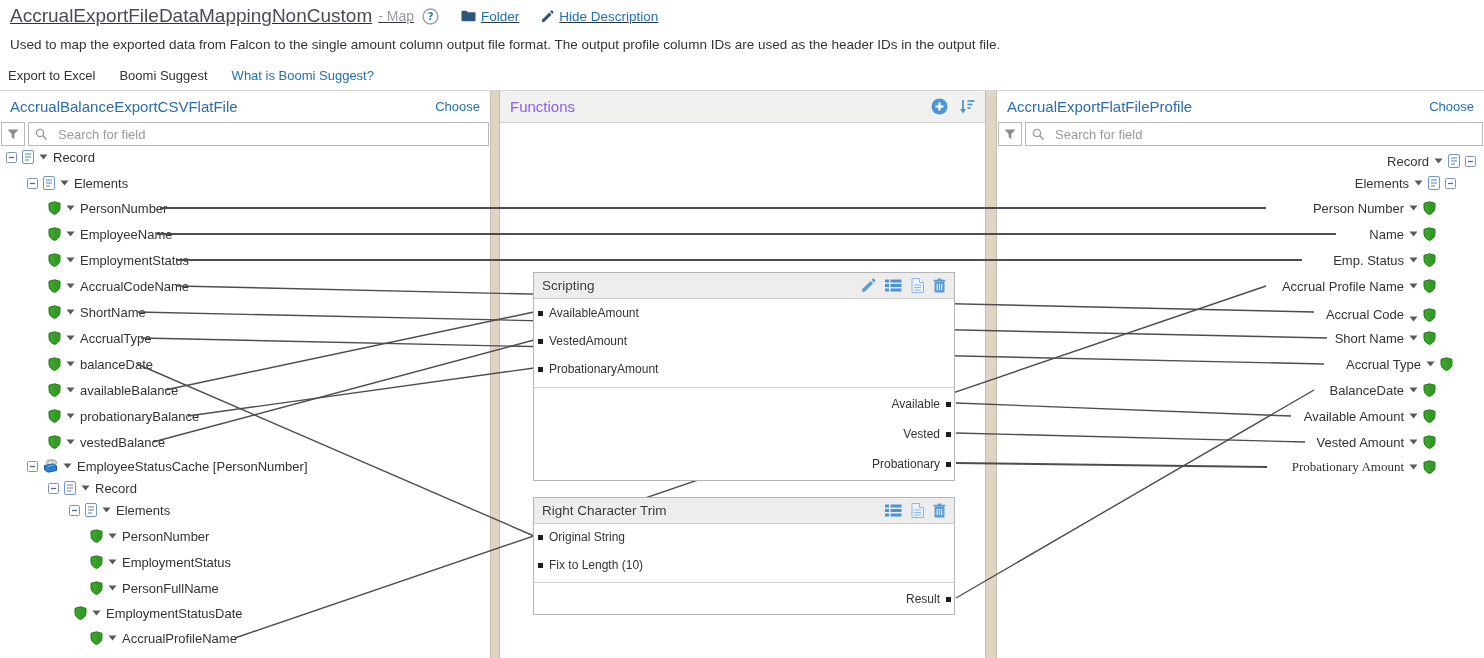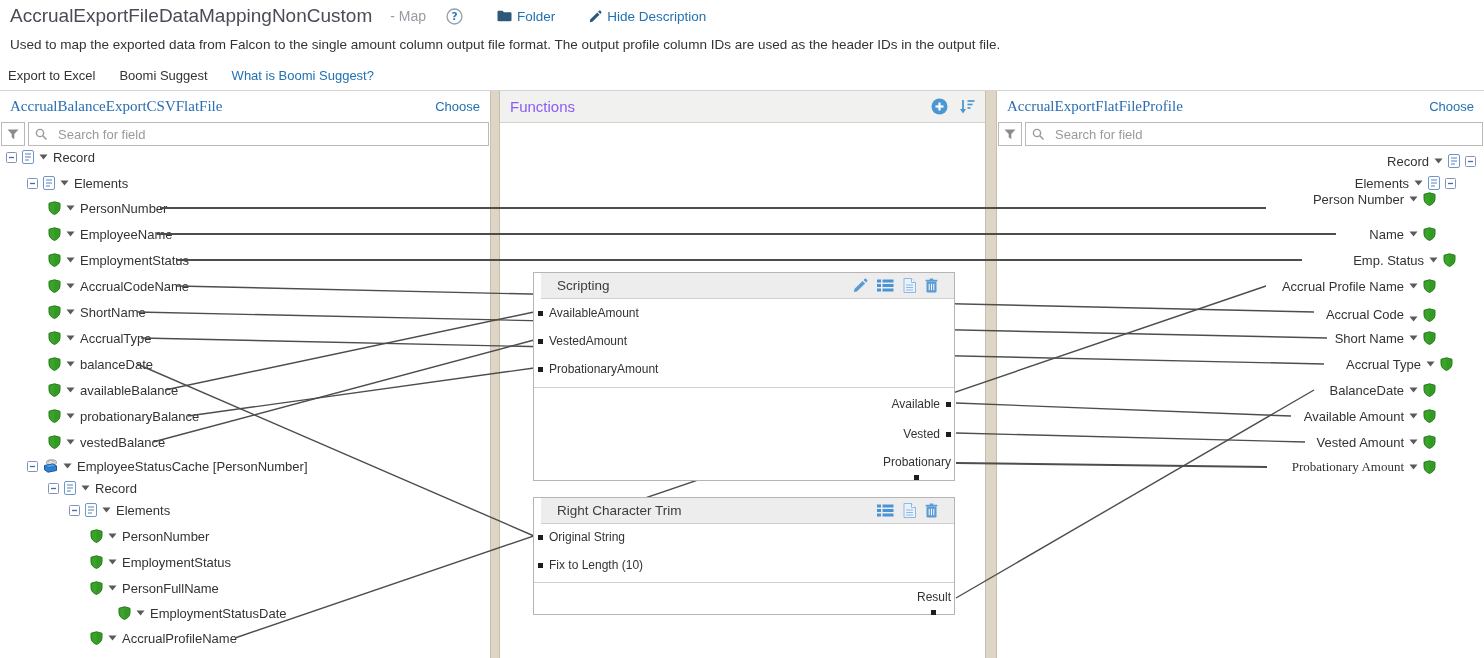--- a/index.html
+++ b/index.html
@@ -1,57 +1,57 @@
 <!DOCTYPE html>
 <html><head>
 <meta charset="utf-8">
 <style>
   html,body{margin:0;padding:0;background:#fff;}
   .page{width:1484px;height:658px;position:relative;overflow:hidden;
         font-family:"Liberation Sans","DejaVu Sans",sans-serif;color:#333;font-size:13px;background:#fff;}
   
   .top{position:absolute;left:0;top:0;width:100%;height:90px;background:#fff;}
-  .title-row{position:absolute;left:10px;top:5px;display:flex;align-items:center;gap:20px;white-space:nowrap;}
+  .title-row{position:absolute;left:10px;top:5px;display:flex;align-items:center;gap:8px;white-space:nowrap;text-decoration:underline;}
   .page-title{font-size:19px;color:#4b4b55;}
   .page-subtitle{font-size:14px;color:#9a9aa3;margin-left:-2px;}
   .hlink{display:inline-flex;align-items:center;gap:5px;color:#2271b3;font-size:13.5px;cursor:pointer;margin-left:14px;}
   .icn{display:inline-flex;align-items:center;}
   .desc{position:absolute;left:10px;top:37px;font-size:13.5px;color:#333;}
   .toolbar{position:absolute;left:8px;top:68px;display:flex;gap:24px;font-size:13px;}
   .toolbar .titem{color:#333;cursor:pointer;}
   .toolbar .blue{color:#2271b3;}
   
   .map-area{position:absolute;left:0;top:90px;width:1484px;height:568px;border-top:1px solid #d4d4d4;background:#fff;}
   .panel{position:absolute;top:0;height:100%;background:#fff;z-index:1;}
   .left-panel{left:0;width:490px;}
   .functions-panel{left:500px;width:485px;}
   .right-panel{left:997px;width:487px;}
   .divider{position:absolute;top:0;height:100%;background:#ddd6c5;border-left:1px solid #c6bfae;border-right:1px solid #c6bfae;z-index:2;}
   #div1{left:490px;width:8px;}
   #div2{left:985px;width:10px;}
   .panel-head{height:31px;display:flex;align-items:center;justify-content:space-between;padding:0 10px;}
-  .ptitle{color:#2a6db0;font-size:15px;font-family:Liberation Serif, serif;}
+  .ptitle{color:#2a6db0;font-size:15px;}
   .choose{color:#2271b3;font-size:13px;cursor:pointer;}
   .fhead{background:#f1f1ef;border-bottom:1px solid #d2d2d2;}
   .fhead .ftitle{color:#8b5cf6;font-size:15px;}
   .ficons{display:flex;align-items:center;gap:11px;}
   .ficons .icn{cursor:pointer;}
   .search-row{display:flex;gap:3px;padding:0 1px;height:24px;align-items:stretch;}
   .filter-btn{width:24px;border:1px solid #b9b9b9;background:#fff;display:flex;align-items:center;justify-content:center;cursor:pointer;padding:0;}
   .search-box{flex:1;border:1px solid #b9b9b9;background:#fff;display:flex;align-items:center;gap:8px;padding-left:6px;}
   .search-box input{border:none;outline:none;flex:1;font-size:13px;color:#333;font-family:inherit;background:transparent;}
   .search-box input::placeholder{color:#9a9a9a;}
   .tree{position:absolute;left:0;right:0;top:0;bottom:0;}
   .trow{position:absolute;height:20px;left:0;right:0;display:flex;align-items:center;gap:5px;white-space:nowrap;z-index:2;}
   .trow.r{justify-content:flex-end;}
   .tlabel{color:#333;font-size:13px;}
   
   #lines{position:absolute;left:0;top:0;z-index:3;pointer-events:none;}
   .fbox{position:absolute;background:#fff;border:1px solid #b5b5b5;z-index:4;box-sizing:border-box;}
-  .fbox-head{height:25px;background:#ededed;border-bottom:1px solid #cfcfcf;display:flex;align-items:center;justify-content:space-between;padding:0 16px;margin-left:7px;}
+  .fbox-head{height:25px;background:#ededed;border-bottom:1px solid #cfcfcf;display:flex;align-items:center;justify-content:space-between;padding:0 8px;}
   .fbox-title{font-size:13.5px;color:#3c3c3c;}
   .fbox-icons{display:flex;align-items:center;gap:9px;}
   .frow{position:absolute;height:18px;display:flex;align-items:center;gap:6px;font-size:12px;color:#333;}
   .frow.in{left:4px;}
   .frow.out{right:3px;}
   .conn{width:5px;height:5px;background:#1d1d1d;flex:0 0 auto;}
   .fdiv{position:absolute;left:0;right:0;border-top:1px solid #cfcfcf;}
 </style>
 </head>
 <body>
@@ -405,21 +405,21 @@
                 <path d="M6.5 2 L10.8 3.2 V6.9 C10.8 9.5 8.7 11.5 6.5 12.2 Z" fill="#2f8f20" opacity="0.55"></path>
               </svg>
             </span>
             <span class="icn">
               <svg width="9" height="6" viewBox="0 0 9 6">
                 <polygon points="0.5,0.5 8.5,0.5 4.5,5.5" fill="#5a5a5a"></polygon>
               </svg>
             </span>
             <span class="tlabel">PersonFullName</span>
           </div>
-          <div class="trow" style="top: 512px; padding-left: 118px;">
+          <div class="trow" style="top: 512px; padding-left: 74px;">
             <span class="icn">
               <svg width="13" height="14" viewBox="0 0 13 14">
                 <path d="M6.5 0.8 L12 2.3 V6.8 C12 10.2 9.3 12.6 6.5 13.4 C3.7 12.6 1 10.2 1 6.8 V2.3 Z" fill="#3ba32c" stroke="#1f7a12"></path>
                 <path d="M6.5 2 L10.8 3.2 V6.9 C10.8 9.5 8.7 11.5 6.5 12.2 Z" fill="#2f8f20" opacity="0.55"></path>
               </svg>
             </span>
             <span class="icn">
               <svg width="9" height="6" viewBox="0 0 9 6">
                 <polygon points="0.5,0.5 8.5,0.5 4.5,5.5" fill="#5a5a5a"></polygon>
               </svg>
@@ -532,21 +532,21 @@
                 <line x1="3" y1="10" x2="7" y2="10" stroke="#7096c8" stroke-width="1.2"></line>
               </svg>
             </span>
             <span class="icn">
               <svg width="11" height="11" viewBox="0 0 11 11">
                 <rect x="0.5" y="0.5" width="10" height="10" rx="1" fill="#fff" stroke="#8293b8"></rect>
                 <line x1="3" y1="5.5" x2="8" y2="5.5" stroke="#4a69a8" stroke-width="1.3"></line>
               </svg>
             </span>
           </div>
-          <div class="trow r" style="top: 98px; padding-right: 48px; text-align: center;">
+          <div class="trow r" style="top: 107px; padding-right: 48px; text-align: center;">
             <span class="tlabel">Person Number</span>
             <span class="icn">
               <svg width="9" height="6" viewBox="0 0 9 6">
                 <polygon points="0.5,0.5 8.5,0.5 4.5,5.5" fill="#5a5a5a"></polygon>
               </svg>
             </span>
             <span class="icn">
               <svg width="13" height="14" viewBox="0 0 13 14">
                 <path d="M6.5 0.8 L12 2.3 V6.8 C12 10.2 9.3 12.6 6.5 13.4 C3.7 12.6 1 10.2 1 6.8 V2.3 Z" fill="#3ba32c" stroke="#1f7a12"></path>
                 <path d="M6.5 2 L10.8 3.2 V6.9 C10.8 9.5 8.7 11.5 6.5 12.2 Z" fill="#2f8f20" opacity="0.55"></path>
@@ -560,21 +560,21 @@
                 <polygon points="0.5,0.5 8.5,0.5 4.5,5.5" fill="#5a5a5a"></polygon>
               </svg>
             </span>
             <span class="icn">
               <svg width="13" height="14" viewBox="0 0 13 14">
                 <path d="M6.5 0.8 L12 2.3 V6.8 C12 10.2 9.3 12.6 6.5 13.4 C3.7 12.6 1 10.2 1 6.8 V2.3 Z" fill="#3ba32c" stroke="#1f7a12"></path>
                 <path d="M6.5 2 L10.8 3.2 V6.9 C10.8 9.5 8.7 11.5 6.5 12.2 Z" fill="#2f8f20" opacity="0.55"></path>
               </svg>
             </span>
           </div>
-          <div class="trow r" style="top: 159px; padding-right: 28px;">
+          <div class="trow r" style="top: 159px; padding-right: 48px;">
             <span class="tlabel">Emp. Status</span>
             <span class="icn">
               <svg width="9" height="6" viewBox="0 0 9 6">
                 <polygon points="0.5,0.5 8.5,0.5 4.5,5.5" fill="#5a5a5a"></polygon>
               </svg>
             </span>
             <span class="icn">
               <svg width="13" height="14" viewBox="0 0 13 14">
                 <path d="M6.5 0.8 L12 2.3 V6.8 C12 10.2 9.3 12.6 6.5 13.4 C3.7 12.6 1 10.2 1 6.8 V2.3 Z" fill="#3ba32c" stroke="#1f7a12"></path>
                 <path d="M6.5 2 L10.8 3.2 V6.9 C10.8 9.5 8.7 11.5 6.5 12.2 Z" fill="#2f8f20" opacity="0.55"></path>
@@ -773,21 +773,21 @@
           </div>
           <div class="fdiv" style="top: 114px;"></div>
           <div class="frow out" style="top: 122px;">
             <span>Available</span>
             <span class="conn"></span>
           </div>
           <div class="frow out" style="top: 152px;">
             <span>Vested</span>
             <span class="conn"></span>
           </div>
-          <div class="frow out" style="top: 182px; flex-direction: column;">
+          <div class="frow out" style="top: 182px;">
             <span>Probationary</span>
             <span class="conn"></span>
           </div>
         </div>
         <div class="fbox" style="left: 533px; top: 406px; width: 422px; height: 118px;">
           <div class="fbox-head">
             <span class="fbox-title">Right Character Trim</span>
             <span class="fbox-icons">
               <span class="icn">
                 <svg width="17" height="13" viewBox="0 0 17 13">
@@ -826,20 +826,20 @@
           </div>
           <div class="frow in" style="top: 30px;">
             <span class="conn"></span>
             <span>Original String</span>
           </div>
           <div class="frow in" style="top: 58px;">
             <span class="conn"></span>
             <span>Fix to Length (10)</span>
           </div>
           <div class="fdiv" style="top: 84px;"></div>
-          <div class="frow out" style="top: 92px; flex-direction: column;">
+          <div class="frow out" style="top: 92px;">
             <span>Result</span>
             <span class="conn"></span>
           </div>
         </div>
       </div>
   </div>
 </div>
 
 </body></html>

